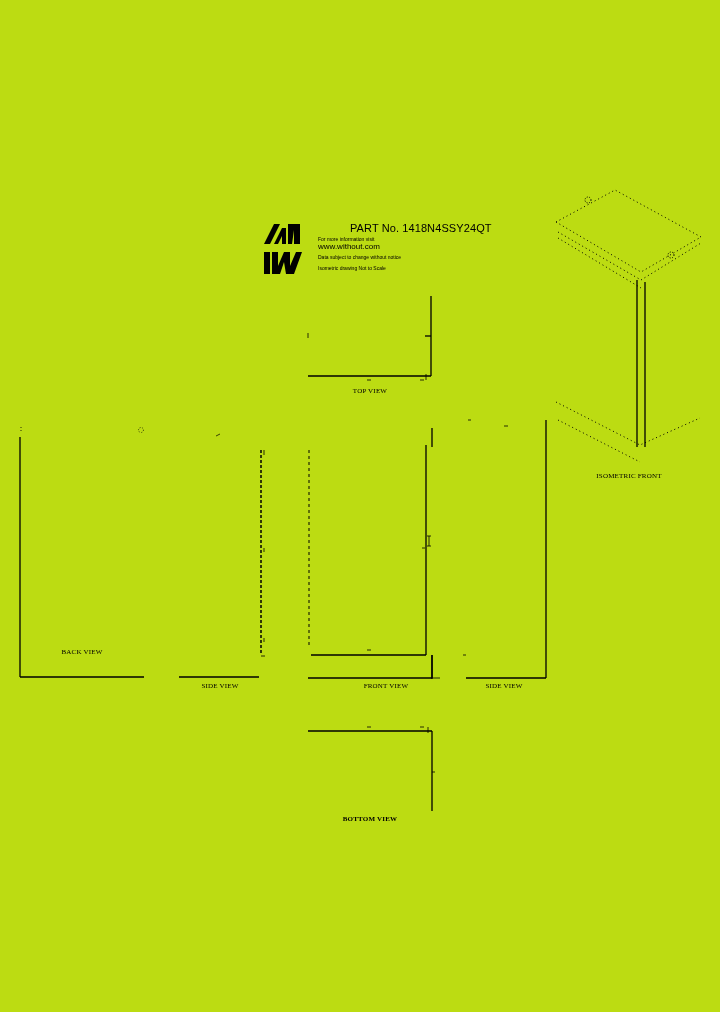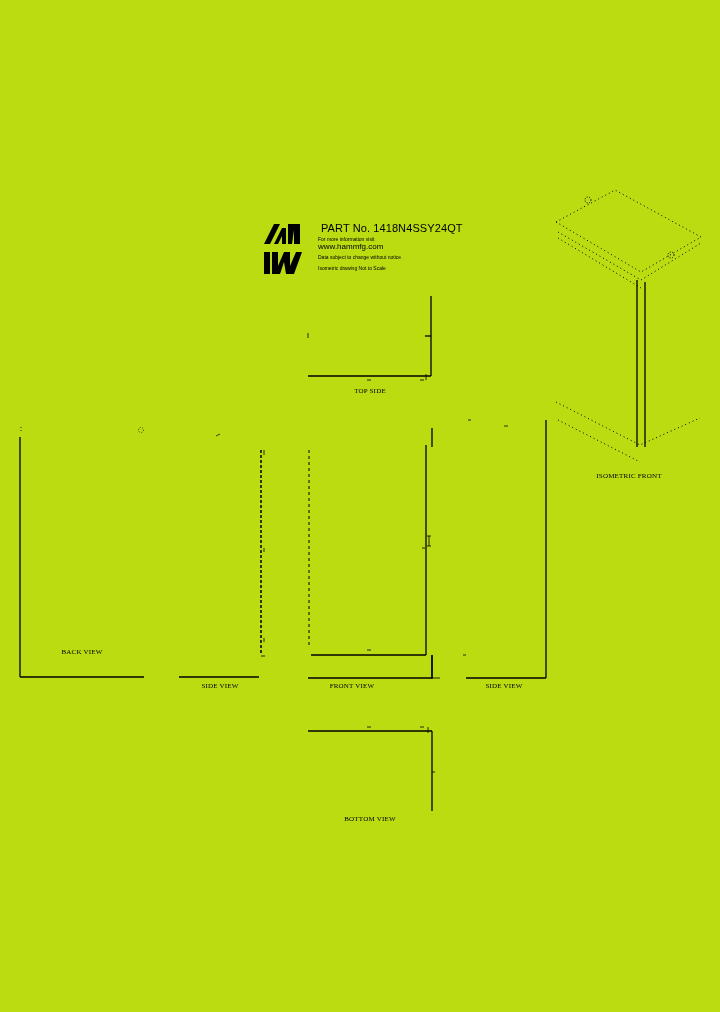--- a/index.html
+++ b/index.html
@@ -6,21 +6,21 @@
     body {
       width: 720px; height: 1012px;
       background: #bcdc12;
       position: relative; overflow: hidden;
       font-family: "Liberation Sans", sans-serif;
       color: #000;
     }
     .abs { position: absolute; }
     .drawing { position: absolute; left: 0; top: 0; width: 720px; height: 1012px; }
     .title-block { left: 262px; top: 222px; width: 200px; height: 55px; }
-    .part-no { position: absolute; left: 27px; top: 0px; font-size: 11px; white-space: nowrap; letter-spacing: 0.1px; padding-left: 32px; }
+    .part-no { position: absolute; left: 56px; top: 0px; font-size: 11px; white-space: nowrap; letter-spacing: 0.1px; padding-left: 32px; }
     .small1 { position: absolute; left: 56px; top: 14px; font-size: 5px; white-space: nowrap; }
     .website { position: absolute; left: 56px; top: 20px; font-size: 8px; white-space: nowrap; }
     .small2 { position: absolute; left: 56px; top: 32px; font-size: 5px; white-space: nowrap; }
     .small3 { position: absolute; left: 56px; top: 43px; font-size: 5px; white-space: nowrap; }
     .view-label {
       position: absolute; font-family: "Liberation Serif", serif;
       font-size: 7px; white-space: nowrap; transform: translateX(-50%);
       letter-spacing: 0.2px;
     }
   </style>
@@ -110,24 +110,24 @@
     <g fill="#000">
       <polygon points="2,22 12,2 18,2 8,22"></polygon>
       <polygon points="12,22 20,6 24,6 24,22 20,22 20,14 16,22"></polygon>
       <polygon points="26,22 26,2 32,2 38,2 38,22 32,22 32,8 30,22"></polygon>
       <polygon points="2,30 8,30 8,52 2,52"></polygon>
       <polygon points="10,30 16,30 16,44 22,30 28,30 28,44 34,30 40,30 32,52 24,52 22,40 18,52 10,52"></polygon>
     </g>
   </svg>
   <div class="part-no">PART No.  1418N4SSY24QT</div>
   <div class="small1">For more information visit</div>
-  <div class="website">www.hammfg.com</div>
+  <div class="website">www.without.com</div>
   <div class="small2">Data subject to change without notice</div>
   <div class="small3">Isometric drawing Not to Scale</div>
 </div>
 
-<div class="view-label" style="left:370px; top:387px;">TOP SIDE</div>
+<div class="view-label" style="left:370px; top:387px;">TOP VIEW</div>
 <div class="view-label" style="left:629px; top:472px;">ISOMETRIC FRONT</div>
 <div class="view-label" style="left:82px; top:648px;">BACK VIEW</div>
 <div class="view-label" style="left:220px; top:682px;">SIDE VIEW</div>
-<div class="view-label" style="left:352px; top:682px;">FRONT VIEW</div>
+<div class="view-label" style="left:386px; top:682px;">FRONT VIEW</div>
 <div class="view-label" style="left:504px; top:682px;">SIDE VIEW</div>
-<div class="view-label" style="left:370px; top:815px;">BOTTOM VIEW</div>
+<div class="view-label" style="left:370px; top:815px;font-weight:bold;">BOTTOM VIEW</div>
 
 </body></html>

